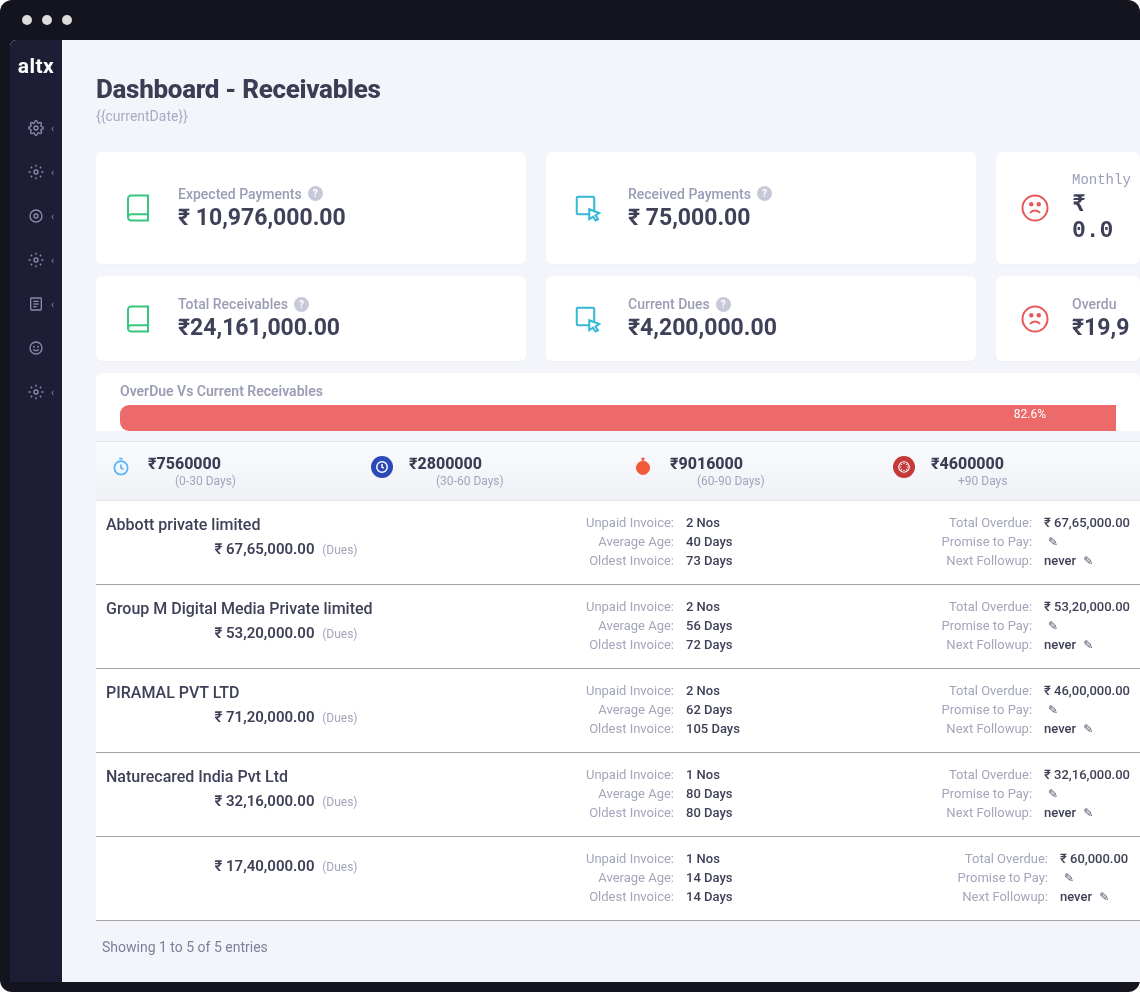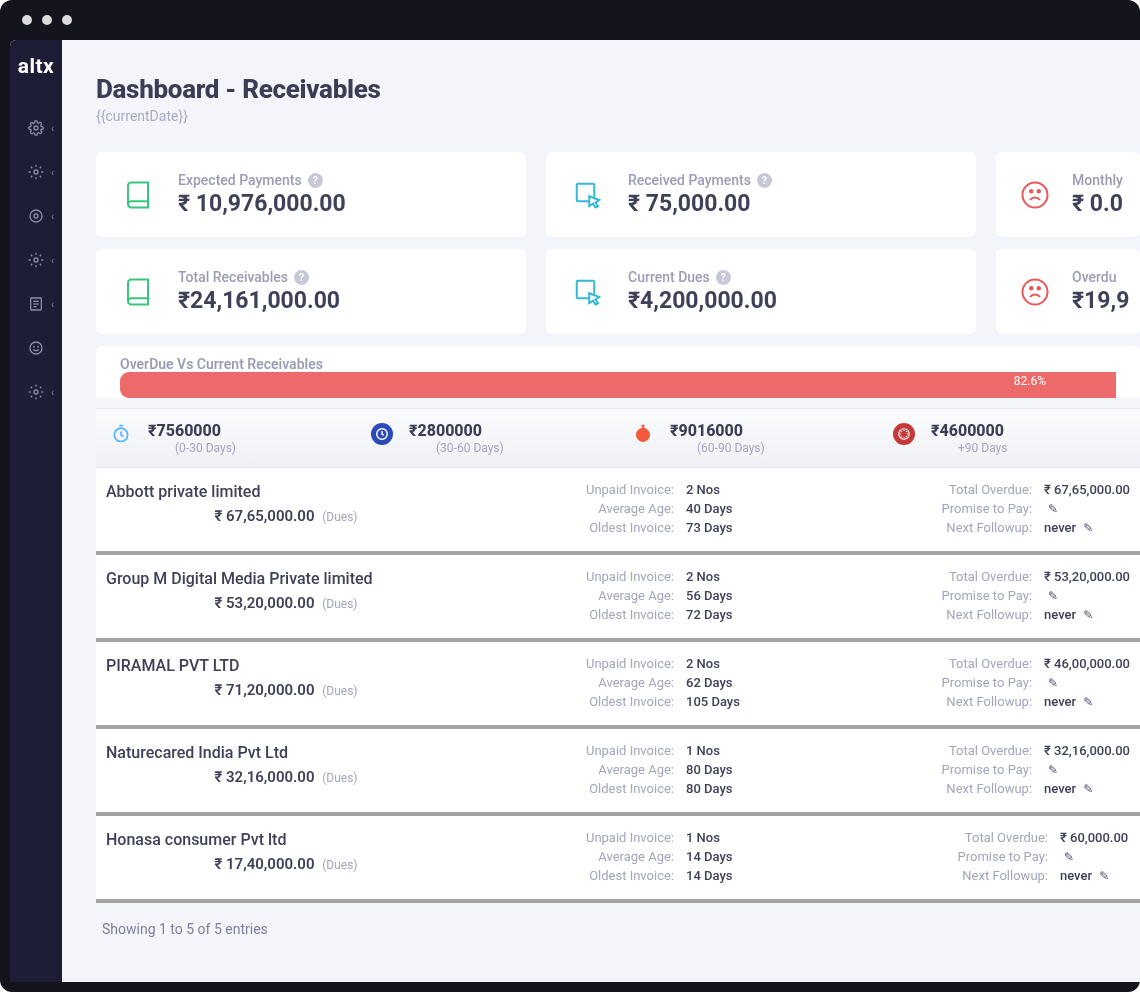--- a/index.html
+++ b/index.html
@@ -130,20 +130,21 @@
   .progress-card {
     background: #fff;
     border-radius: 6px 6px 0 0;
     padding: 10px 24px 0 24px;
     margin-top: 8px;
   }
   .progress-title {
     color: #9a9db5;
     font-size: 14px;
     font-weight: 600;
+    margin-bottom: 6px;
   }
   .progress-bar {
     height: 26px;
     background: #ec6a6a;
     border-radius: 9px 0 0 9px;
     position: relative;
     color: #fff;
     font-size: 12px;
     text-align: right;
     padding-right: 70px;
@@ -170,21 +171,21 @@
     display: flex; align-items: center; justify-content: center;
     margin-top: 2px;
   }
   .aging-body .amt { font-weight: 800; color: #3b3d55; font-size: 16px; }
   .aging-body .range { color: #a3a5bb; font-size: 12px; margin-top: 1px; margin-left: 27px; }
   .entries { background: #fff; }
   .entry {
     display: grid;
     grid-template-columns: 360px 290px 1fr;
     padding: 14px 10px 16px 10px;
-    border-bottom: 4px solid #a3a3a3;
+    border-bottom: 1px solid #a3a3a3;
   }
   .entry .name { font-size: 16px; color: #3f4158; font-weight: 500; }
   .entry .dues { font-size: 15px; color: #3f4158; font-weight: 600; margin-top: 6px; text-align: center; }
   .entry .dues .tag { color: #a3a5bb; font-size: 12px; font-weight: 400; margin-left: 4px; }
   .kv { display: grid; grid-template-columns: 1fr auto; gap: 4px 12px; font-size: 13px; }
   .kv .k { color: #a3a5bb; text-align: right; }
   .kv .v { color: #3f4158; font-weight: 500; min-width: 70px; }
   .kv.right { grid-template-columns: 1fr auto; }
   .pencil { color: #4a4c63; font-size: 12px; margin-left: 4px; cursor: pointer; }
   .footer-note {
@@ -304,77 +305,77 @@
                 </svg>
             </div>
             <div class="card-body">
               <div class="label">
                   <span>Received Payments</span>
                   <span class="help-icon">?</span>
                 </div>
               <div class="value">₹ 75,000.00</div>
             </div>
           </div>
+          <div class="card" style="min-width:120px;font-family:Liberation Mono, monospace;">
+            <div class="card-icon">
+              <svg width="30" height="30" viewBox="0 0 24 24" fill="none" stroke="#e85858" stroke-width="1.6">
+                  <circle cx="12" cy="12" r="10"></circle>
+                  <path d="M16 16s-1.5-2-4-2-4 2-4 2"></path>
+                  <circle cx="9" cy="9" r="1" fill="#e85858"></circle>
+                  <circle cx="15" cy="9" r="1" fill="#e85858"></circle>
+                </svg>
+            </div>
+            <div class="card-body">
+              <div class="label">Monthly</div>
+              <div class="value">₹ 0.0</div>
+            </div>
+          </div>
+        </div>
+
+        <div class="cards-row">
+          <div class="card">
+            <div class="card-icon">
+              <svg width="30" height="30" viewBox="0 0 24 24" fill="none" stroke="#37c77a" stroke-width="1.6">
+                  <path d="M4 19.5A2.5 2.5 0 0 1 6.5 17H20"></path>
+                  <path d="M6.5 2H20v20H6.5A2.5 2.5 0 0 1 4 19.5v-15A2.5 2.5 0 0 1 6.5 2z"></path>
+                </svg>
+            </div>
+            <div class="card-body">
+              <div class="label">
+                  <span>Total Receivables</span>
+                  <span class="help-icon">?</span>
+                </div>
+              <div class="value">₹24,161,000.00</div>
+            </div>
+          </div>
+          <div class="card">
+            <div class="card-icon">
+              <svg width="30" height="30" viewBox="0 0 24 24" fill="none" stroke="#35b7d6" stroke-width="1.6">
+                  <rect x="3" y="3" width="14" height="14" rx="1"></rect>
+                  <path d="M13 13l8 3-3 2 2 3-2 1-2-3-3 2z" fill="#fff"></path>
+                </svg>
+            </div>
+            <div class="card-body">
+              <div class="label">
+                  <span>Current Dues</span>
+                  <span class="help-icon">?</span>
+                </div>
+              <div class="value">₹4,200,000.00</div>
+            </div>
+          </div>
           <div class="card" style="min-width:120px;">
             <div class="card-icon">
               <svg width="30" height="30" viewBox="0 0 24 24" fill="none" stroke="#e85858" stroke-width="1.6">
                   <circle cx="12" cy="12" r="10"></circle>
                   <path d="M16 16s-1.5-2-4-2-4 2-4 2"></path>
                   <circle cx="9" cy="9" r="1" fill="#e85858"></circle>
                   <circle cx="15" cy="9" r="1" fill="#e85858"></circle>
                 </svg>
             </div>
             <div class="card-body">
-              <div class="label">Monthly</div>
-              <div class="value">₹ 0.0</div>
-            </div>
-          </div>
-        </div>
-
-        <div class="cards-row">
-          <div class="card">
-            <div class="card-icon">
-              <svg width="30" height="30" viewBox="0 0 24 24" fill="none" stroke="#37c77a" stroke-width="1.6">
-                  <path d="M4 19.5A2.5 2.5 0 0 1 6.5 17H20"></path>
-                  <path d="M6.5 2H20v20H6.5A2.5 2.5 0 0 1 4 19.5v-15A2.5 2.5 0 0 1 6.5 2z"></path>
-                </svg>
-            </div>
-            <div class="card-body">
-              <div class="label">
-                  <span>Total Receivables</span>
-                  <span class="help-icon">?</span>
-                </div>
-              <div class="value">₹24,161,000.00</div>
-            </div>
-          </div>
-          <div class="card">
-            <div class="card-icon">
-              <svg width="30" height="30" viewBox="0 0 24 24" fill="none" stroke="#35b7d6" stroke-width="1.6">
-                  <rect x="3" y="3" width="14" height="14" rx="1"></rect>
-                  <path d="M13 13l8 3-3 2 2 3-2 1-2-3-3 2z" fill="#fff"></path>
-                </svg>
-            </div>
-            <div class="card-body">
-              <div class="label">
-                  <span>Current Dues</span>
-                  <span class="help-icon">?</span>
-                </div>
-              <div class="value">₹4,200,000.00</div>
-            </div>
-          </div>
-          <div class="card" style="min-width:120px;">
-            <div class="card-icon">
-              <svg width="30" height="30" viewBox="0 0 24 24" fill="none" stroke="#e85858" stroke-width="1.6">
-                  <circle cx="12" cy="12" r="10"></circle>
-                  <path d="M16 16s-1.5-2-4-2-4 2-4 2"></path>
-                  <circle cx="9" cy="9" r="1" fill="#e85858"></circle>
-                  <circle cx="15" cy="9" r="1" fill="#e85858"></circle>
-                </svg>
-            </div>
-            <div class="card-body">
               <div class="label">Overdu</div>
               <div class="value">₹19,9</div>
             </div>
           </div>
         </div>
 
         <div class="progress-card">
           <div class="progress-title">OverDue Vs Current Receivables</div>
           <div class="progress-bar"><span>82.6%</span></div>
         </div>
@@ -514,21 +515,20 @@
       <div class="k">Total Overdue:</div>
                 <div class="v">₹ 32,16,000.00</div>
       <div class="k">Promise to Pay:</div>
                 <div class="v"><span class="pencil">✎</span></div>
       <div class="k">Next Followup:</div>
                 <div class="v">never <span class="pencil">✎</span></div>
     </div>
             </div>
             <div class="entry">
     <div>
-      <div class="name">Honasa consumer Pvt ltd</div>
       <div class="dues">₹ 17,40,000.00 <span class="tag">(Dues)</span></div>
     </div>
     <div class="kv">
       <div class="k">Unpaid Invoice:</div>
                 <div class="v">1 Nos</div>
       <div class="k">Average Age:</div>
                 <div class="v">14 Days</div>
       <div class="k">Oldest Invoice:</div>
                 <div class="v">14 Days</div>
     </div>

